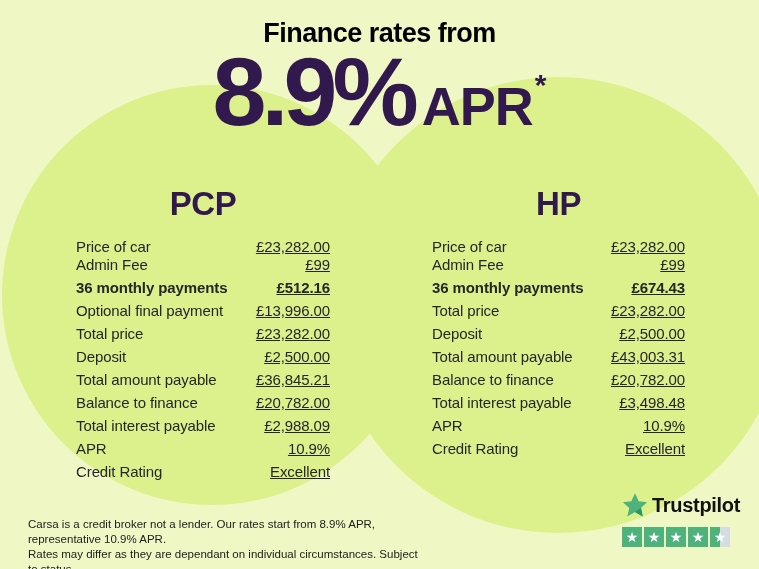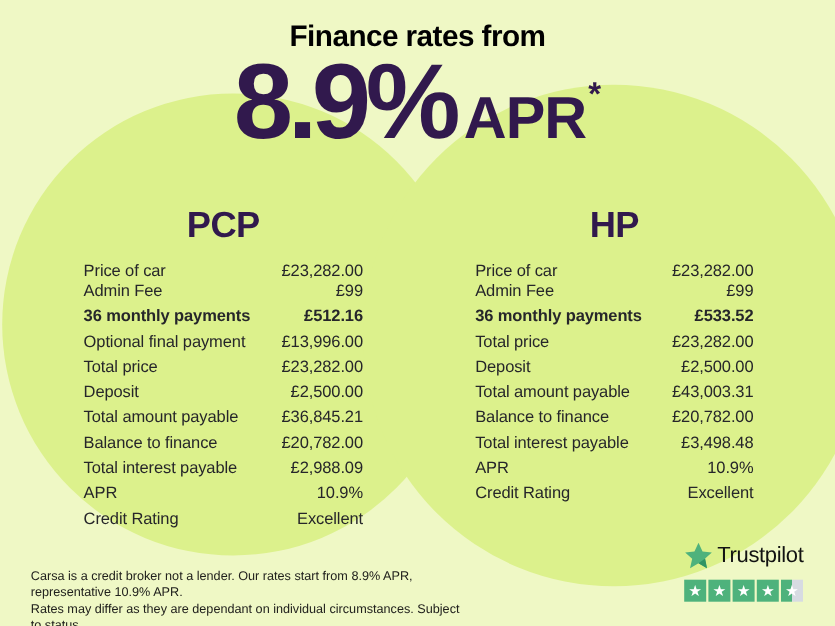--- a/index.html
+++ b/index.html
@@ -32,29 +32,29 @@
     margin:0;font-size:33px;line-height:36px;text-align:center;
     font-weight:800;color:#31194d;letter-spacing:-0.5px;
   }
   .rows{margin-top:16px;}
   .row{display:flex;justify-content:space-between;height:18px;line-height:18px;
     font-size:15px;letter-spacing:-0.1px;}
   .row + .row{margin-top:5px;}
   .row:nth-child(2){margin-top:0;}
   .row.bold{font-weight:700;}
   .row .lbl{text-align:left;}
-  .row .val{text-align:right;}
+  .row .val{text-align:right;text-decoration:underline;}
   .disclaimer{
     position:absolute;left:28px;top:517px;width:400px;
     font-size:11.5px;line-height:15px;color:#21211d;letter-spacing:0px;
   }
   .trustpilot{position:absolute;left:622px;top:492px;width:116px;}
   .tp-logo{display:flex;align-items:center;gap:4px;}
   .tp-logo svg{display:block;}
-  .tp-name{font-size:20px;font-weight:400;color:#121212;letter-spacing:-0.3px;}
+  .tp-name{font-size:20px;font-weight:700;color:#121212;letter-spacing:-0.3px;}
   .tp-stars{display:flex;gap:2px;margin-top:9px;}
   .tp-star-box{
     width:20px;height:20px;background:#4eb27c;color:#ffffff;
     font-size:14px;line-height:20px;text-align:center;
   }
   .tp-star-box.half{
     background:linear-gradient(90deg,#4eb27c 50%,#d7dbe2 50%);
   }
 </style>
 </head>
@@ -129,21 +129,21 @@
         <div class="row">
           <span class="lbl">Price of car</span>
           <span class="val">£23,282.00</span>
         </div>
         <div class="row">
           <span class="lbl">Admin Fee</span>
           <span class="val">£99</span>
         </div>
         <div class="row bold">
           <span class="lbl">36 monthly payments</span>
-          <span class="val">£533.52</span>
+          <span class="val">£674.43</span>
         </div>
         <div class="row">
           <span class="lbl">Total price</span>
           <span class="val">£23,282.00</span>
         </div>
         <div class="row">
           <span class="lbl">Deposit</span>
           <span class="val">£2,500.00</span>
         </div>
         <div class="row">

